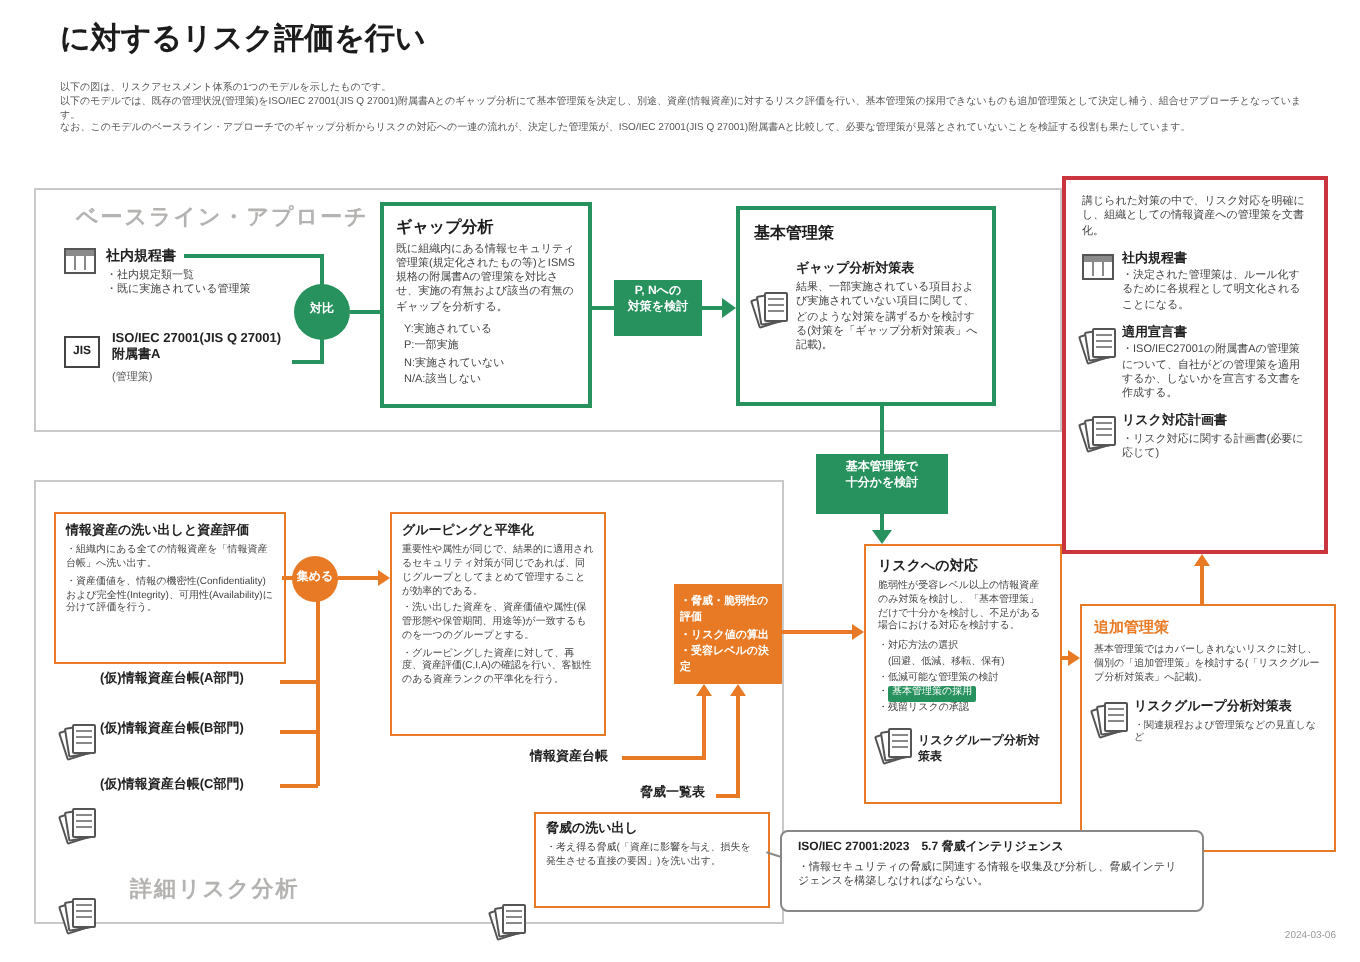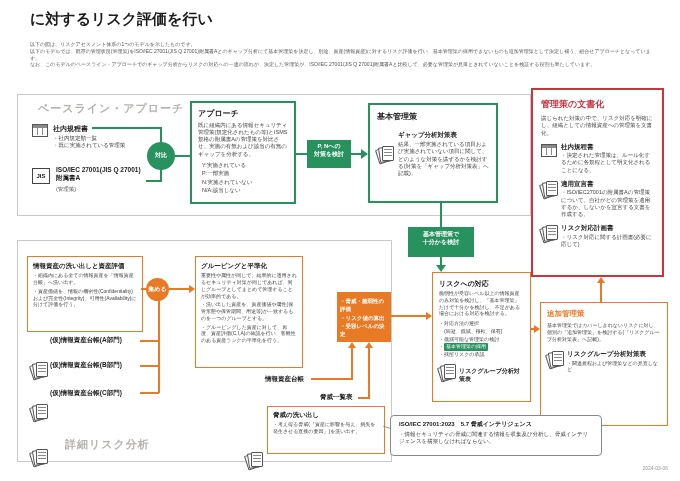--- a/index.html
+++ b/index.html
@@ -80,21 +80,21 @@
 <div class="abs t65 b" style="left:56px;top:166px;width:88px;color:#222;">ISO/IEC 27001(JIS Q 27001) 附属書A</div>
 <div class="abs t55" style="left:56px;top:186px;color:#555;">(管理策)</div>
 
 <div class="ln" style="left:92px;top:127px;width:70px;height:2px;"></div>
 <div class="ln" style="left:160px;top:127px;width:2px;height:55px;"></div>
 <div class="ln" style="left:146px;top:180px;width:16px;height:2px;"></div>
 <div class="gcircle t6 b" style="left:147px;top:142px;width:28px;height:28px;">対比</div>
 <div class="ln" style="left:175px;top:155px;width:15px;height:2px;"></div>
 
 <div class="gbox" style="left:190px;top:101px;width:106px;height:103px;padding:6px;">
-  <div class="t8 b" style="color:#1d1d1d;margin-bottom:3px;">アプローチ</div>
+  <div class="t8 b" style="color:#1d1d1d;margin-bottom:3px;">ギャップ分析</div>
   <div class="t55" style="color:#444;">既に組織内にある情報セキュリティ管理策(規定化されたもの等)とISMS規格の附属書Aの管理策を対比させ、実施の有無および該当の有無のギャップを分析する。</div>
   <div class="t55" style="color:#444;margin-top:3px;padding-left:4px;line-height:1.55;">
     <div>Y:実施されている</div>
     <div>P:一部実施</div>
     <div>N:実施されていない</div>
     <div>N/A:該当しない</div>
   </div>
 </div>
 
 <div class="ln" style="left:296px;top:153px;width:11px;height:2px;"></div>
@@ -118,21 +118,20 @@
 
 <div class="ln" style="left:440px;top:203px;width:2px;height:24px;"></div>
 <div class="gsolid t6 b" style="left:408px;top:227px;width:66px;height:30px;padding-top:4px;">
   <div>基本管理策で</div>
   <div>十分かを検討</div>
 </div>
 <div class="ln" style="left:440px;top:257px;width:2px;height:9px;"></div>
 <div class="ah ah-d-g" style="left:436px;top:265px;"></div>
 
 <div class="rbox" style="left:531px;top:88px;width:133px;height:189px;padding:8px;">
-  <div class="b" style="font-size:9px;color:#c9343f;margin-bottom:4px;">管理策の文書化</div>
   <div class="t55" style="color:#444;">講じられた対策の中で、リスク対応を明確にし、組織としての情報資産への管理策を文書化。</div>
   <div class="docrow" style="margin-top:6px;">
     <div class="tableicon" style="margin-top:1px;"></div>
     <div>
       <div class="t65 b" style="color:#222;">社内規程書</div>
       <div class="t55" style="color:#444;margin-top:1px;">・決定された管理策は、ルール化するために各規程として明文化されることになる。</div>
     </div>
   </div>
   <div class="docrow" style="margin-top:6px;">
     <div class="docstack">

